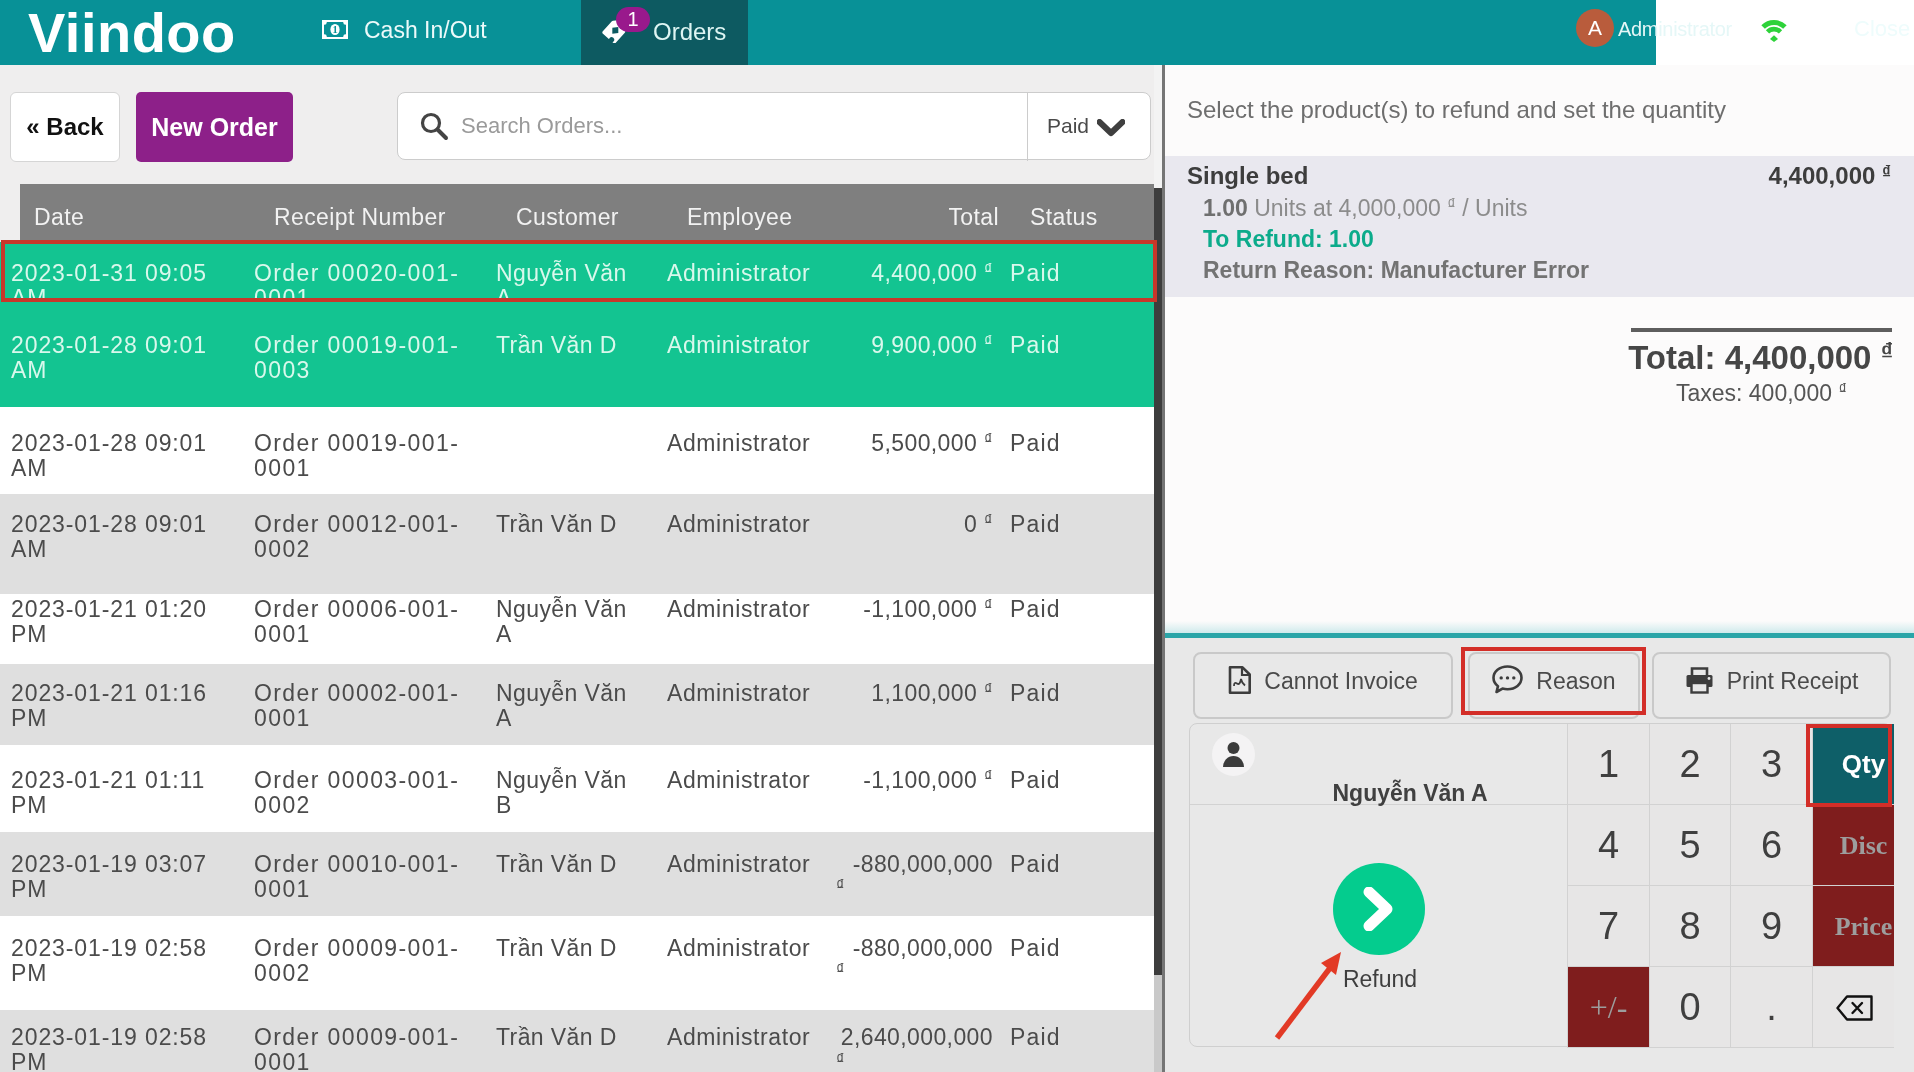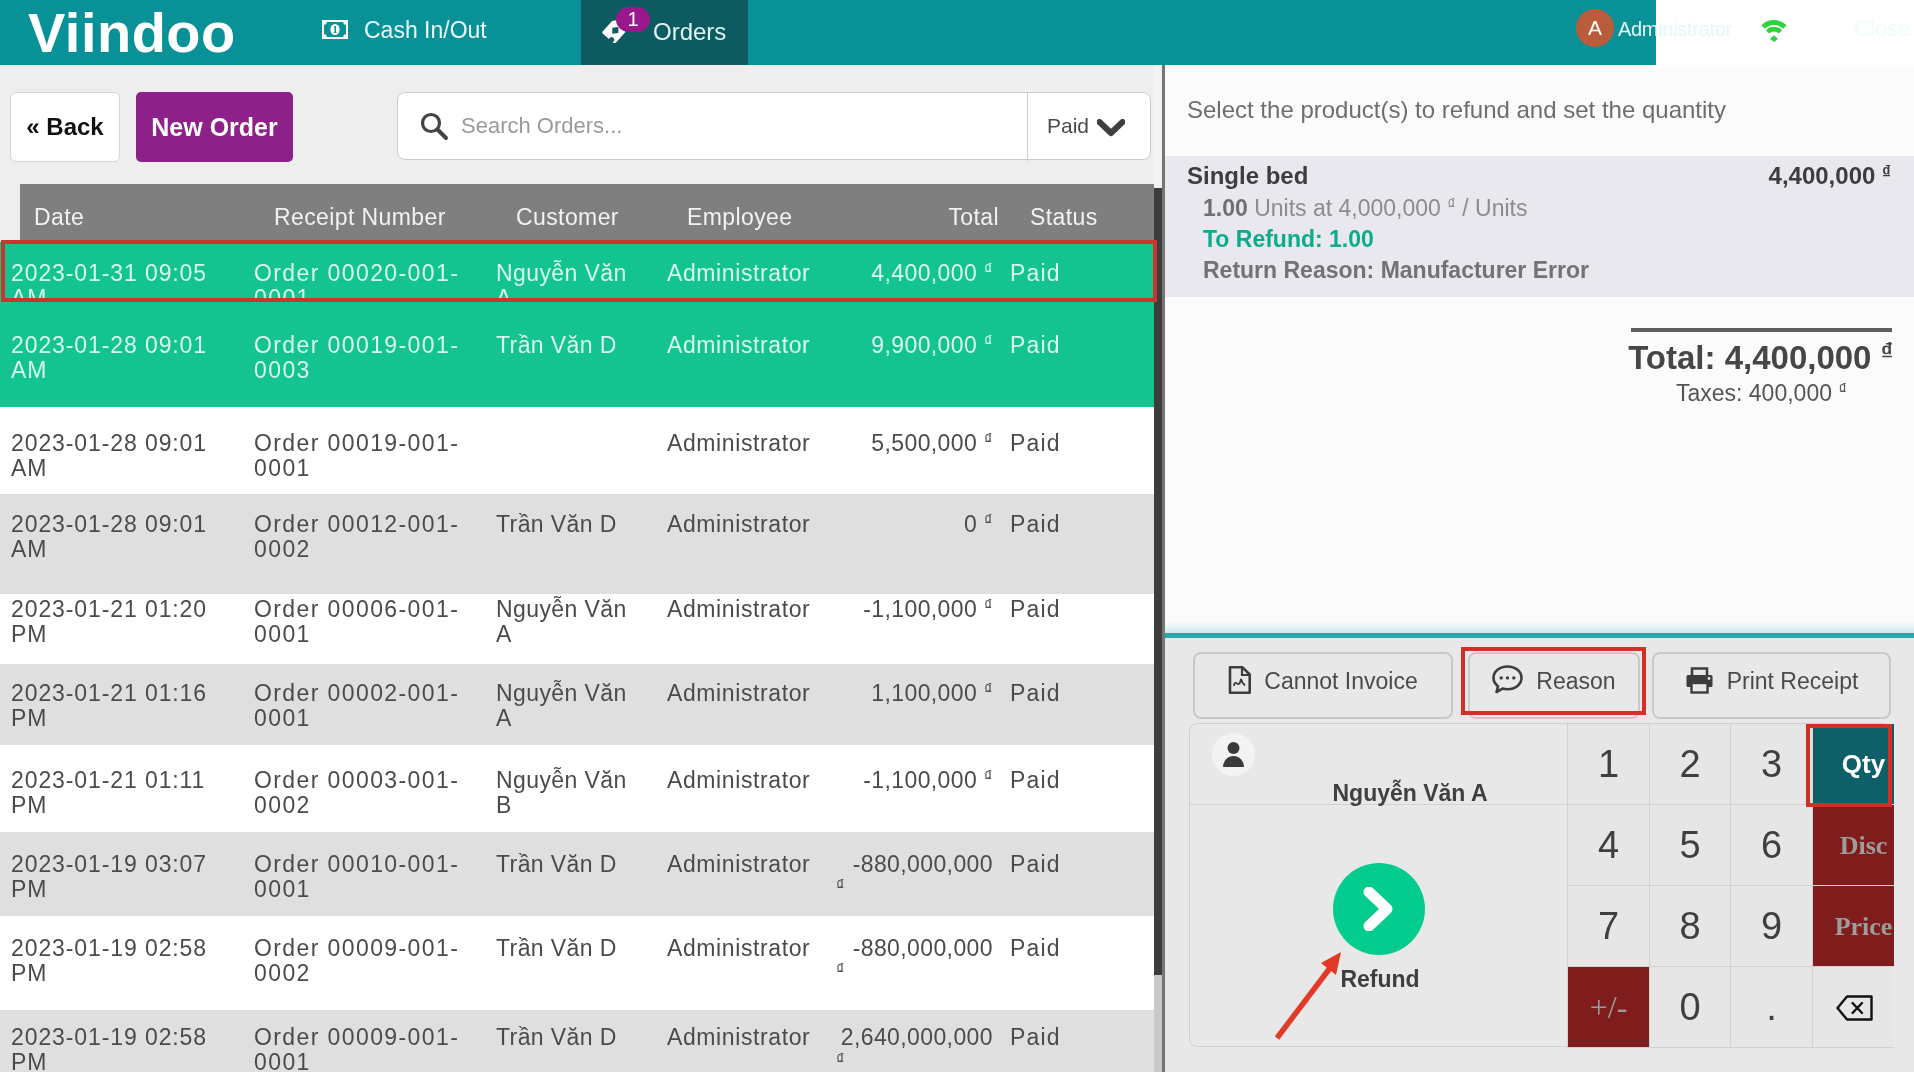--- a/index.html
+++ b/index.html
@@ -72,21 +72,21 @@
 
 #numpad { left:24px; top:85px; width:703px; height:324px; border:1px solid #cfcfcf; border-radius:8px; background:#e8e8e8; }
 .key { position:absolute; width:82px; height:81px; border-left:1px solid #d2d2d2; border-bottom:1px solid #d2d2d2; background:#e7e6e6; font-size:38px; color:#3f3f3f; text-align:center; line-height:81px; }
 .key.fn { font-size:26px; font-weight:bold;padding-left:21px; }
 .key.dis { background:#7f1d1d; color:#9d9d9d;font-family:Liberation Serif, serif; }
 .key.qty { background:#0e5f68; color:#fff; }
 #custrow { left:0; top:0; width:377px; height:81px; border-bottom:1px solid #d2d2d2; }
 #custicon { left:22px; top:9px; width:43px; height:43px; border-radius:50%; background:#f4f3f4; }
 #custname { left:90px; top:25px; width:260px; text-align:center; font-size:23px; font-weight:bold; color:#404040;margin-top:31px; }
 #refcircle { left:143px; top:139px; width:92px; height:92px; border-radius:50%; background:#04cc8e; }
-#reftext { left:110px; top:242px; width:160px; text-align:center; font-size:23px; font-weight:bold; color:#3e3e3e; }
+#reftext { left:110px; top:242px; width:160px; text-align:center; font-size:23px; font-weight:normal; color:#3e3e3e; }
 
 .dd { font-size:73%; position:relative; top:-0.36em; }
 
 .redbox { position:absolute; border:4px solid #c8372a; }
 #ann1 { left:1px; top:240px; width:1156px; height:62px; }
 #ann2 { left:1461px; top:647px; width:185px; height:68px; border-color:#d32e28;}
 #ann3 { left:1806px; top:724px; width:86px; height:83px; border-color:#d32e28;}
 </style>
 </head>
 <body>

